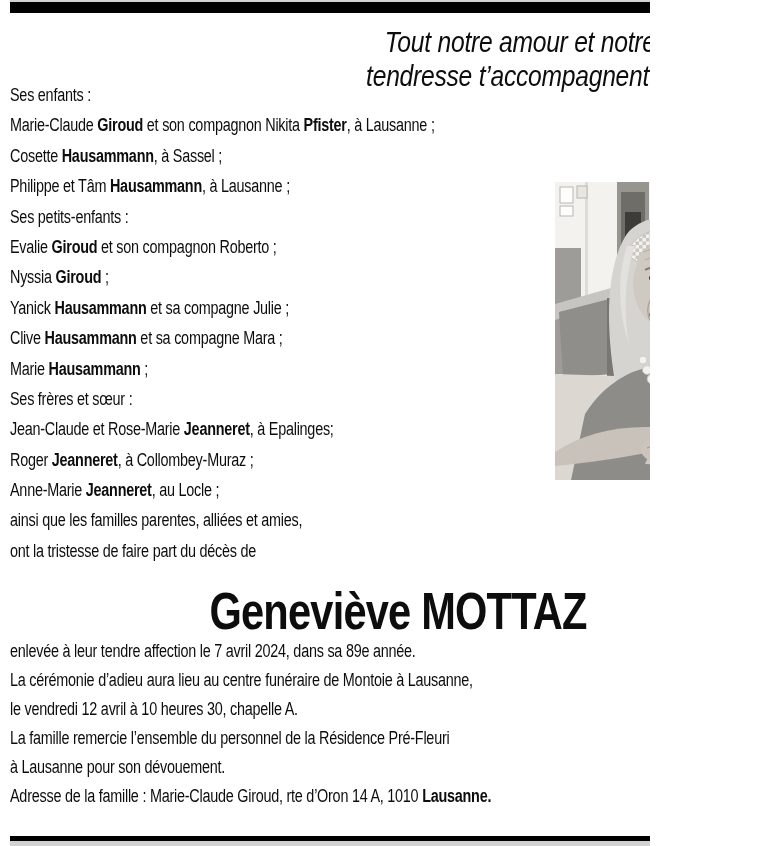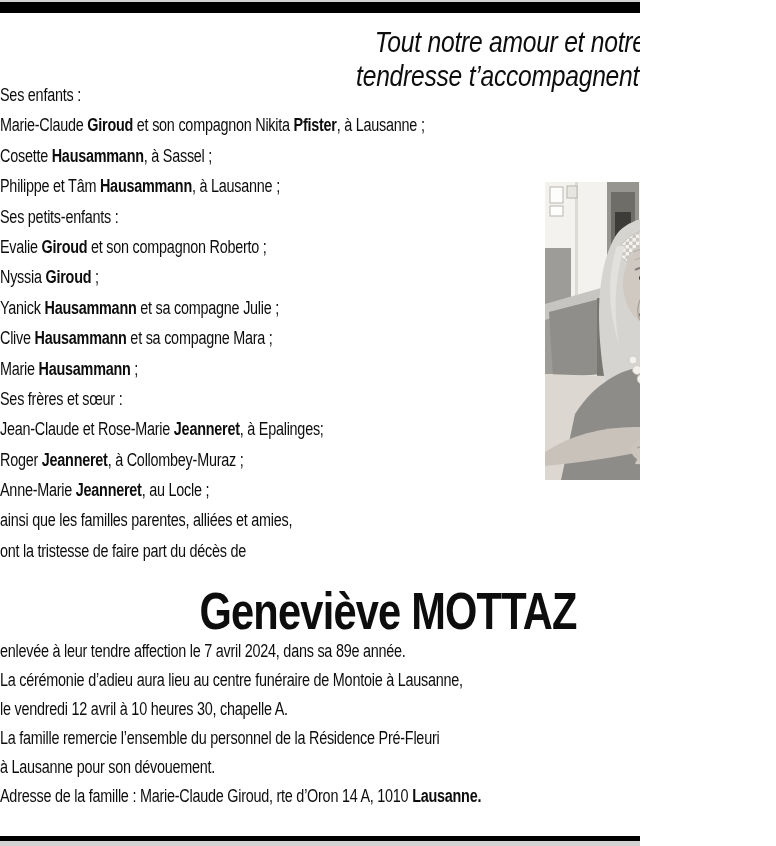--- a/index.html
+++ b/index.html
@@ -1,19 +1,20 @@
 <!DOCTYPE html>
 <html lang="fr"><head>
 <meta charset="utf-8">
 <style>
   html,body{margin:0;padding:0;background:#ffffff;}
   .page{
     position:relative; width:640px; height:846px; overflow:hidden;
     background:#ffffff; color:#0d0d0d;
     font-family:"Liberation Sans", sans-serif;
+    margin-left:10px;
   }
   .edge-top{position:absolute;left:0;top:0;width:776px;height:2px;background:#d2d2d2;}
   .rule-top{position:absolute;left:0;top:2px;width:776px;height:11px;background:#000;}
   .rule-bottom{position:absolute;left:0;top:836px;width:776px;height:5px;background:#000;}
   .edge-bottom{position:absolute;left:0;top:841px;width:776px;height:5px;background:#d2d2d2;}
 
   .epigraph{
     position:absolute; top:25px; right:-6px; text-align:right;
     font-style:italic; font-size:29px; line-height:34px; letter-spacing:-0.3px;
   }

